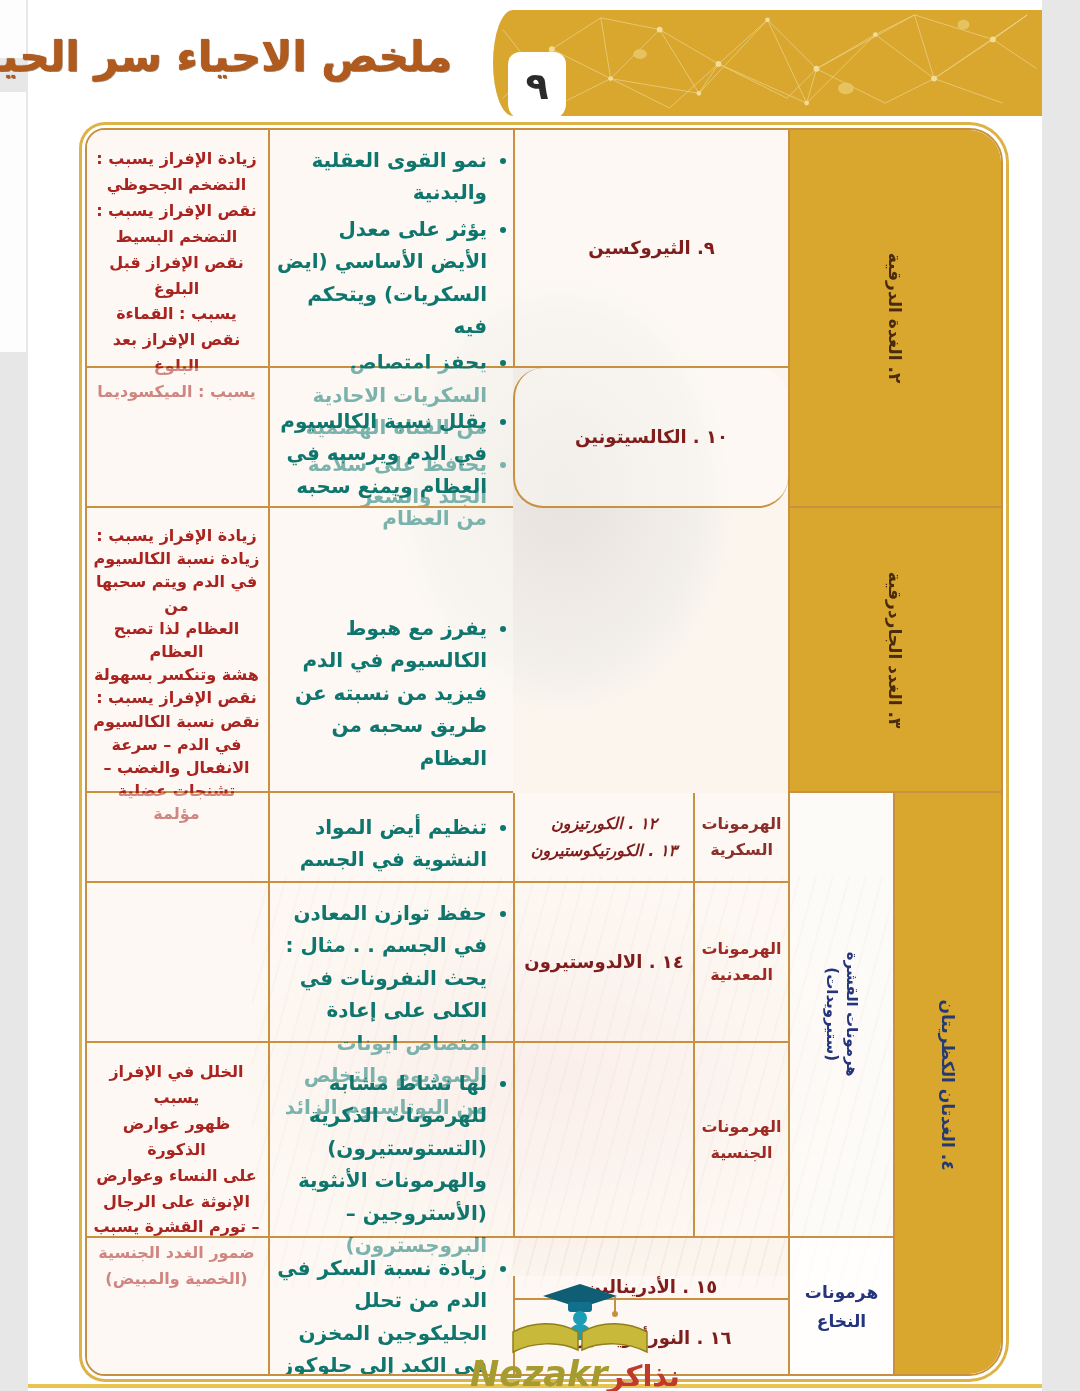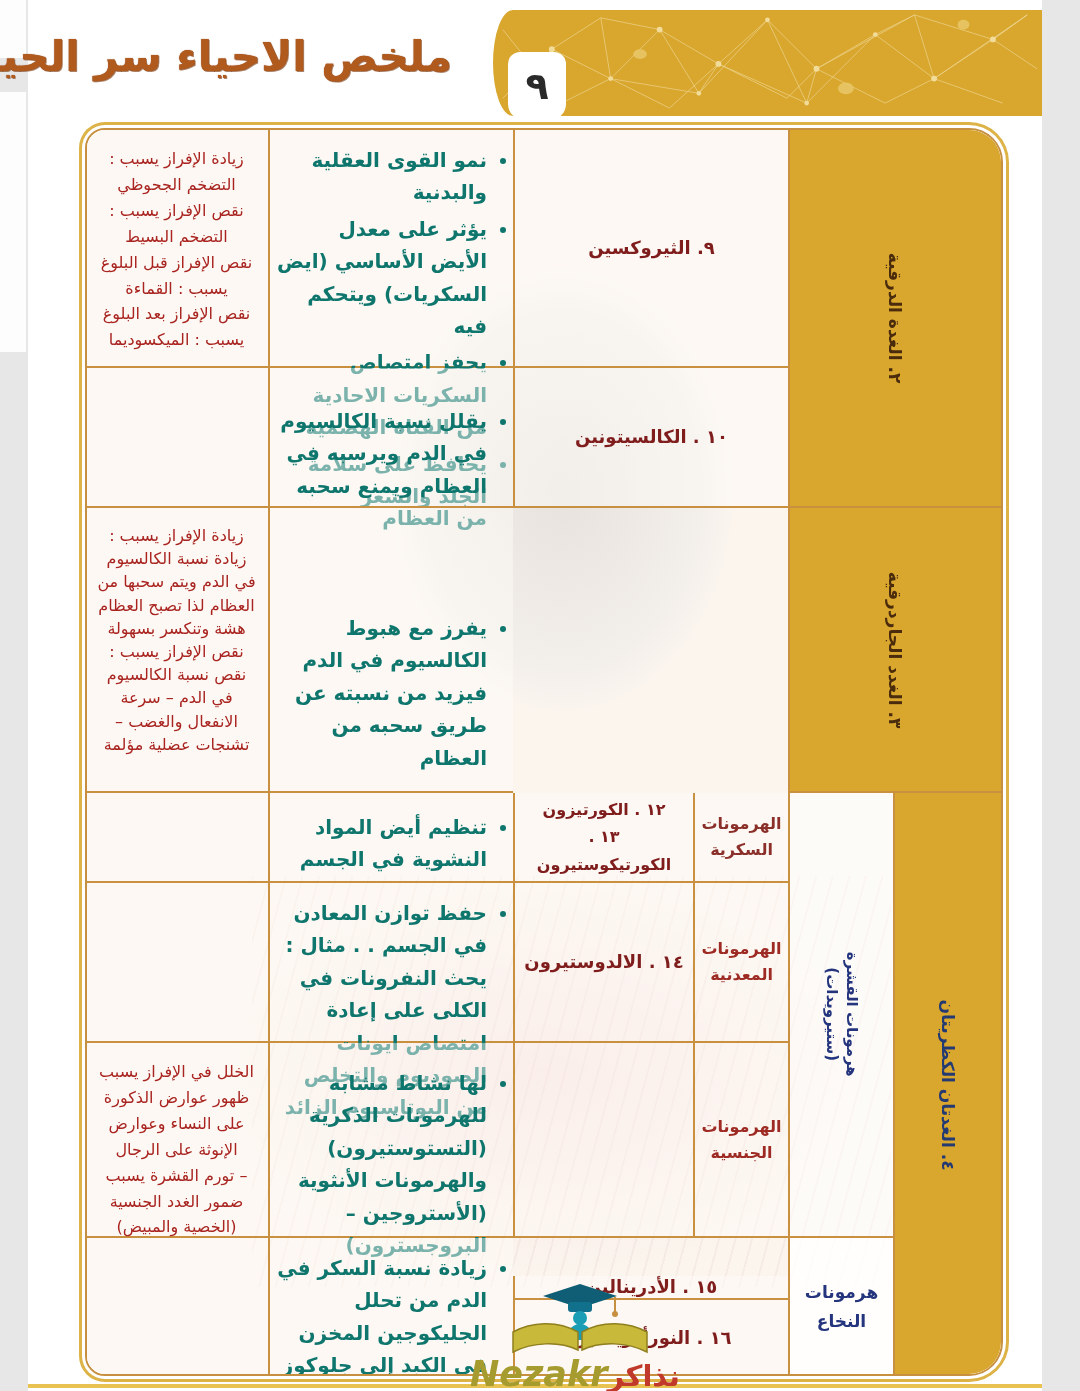--- a/index.html
+++ b/index.html
@@ -52,21 +52,21 @@
   .medulla-cell { background:rgba(255,255,255,.85); display:flex; align-items:center; justify-content:center;
                   font-weight:bold; font-size:17px; color:#24357d; text-align:center; white-space:pre-line; line-height:1.7; }
 
   .cat-cell { display:flex; align-items:center; justify-content:center; font-weight:bold;
               font-size:16px; color:#9e2a24; text-align:center; line-height:1.6; padding:4px; }
   .name-cell { display:flex; align-items:center; justify-content:center; font-weight:bold;
                font-size:18px; color:#7f1d1d; text-align:center; line-height:1.9; padding:6px; white-space:pre-line; }
   .fn-cell { padding:14px 8px 10px 6px; color:#0f766e; font-weight:bold; font-size:20px; }
   .fn-cell ul { list-style:disc outside; padding-right:18px; }
   .fn-cell li { margin-bottom:4px; line-height:1.62; }
-  .dis-cell { padding:16px 8px 8px 8px; color:#a92420; font-weight:normal; font-size:16px;
+  .dis-cell { padding:16px 8px 8px 8px; color:#a92420; font-weight:bold; font-size:16px;
               text-align:center; white-space:pre-line; line-height:1.62; }
 
   
   .watermark { position:absolute; left:452px; top:1282px; width:200px; z-index:6; text-align:center; }
   .wm-text { margin-top:-6px; border-bottom:3px solid #c0392b; display:inline-block; padding:0 4px 2px 4px; direction:ltr; }
   .wm-latin { font-style:italic; font-weight:bold; font-size:35px; color:#a59b2f;margin-top:43px; }
   .wm-arabic { font-weight:bold; font-size:29px; color:#c0392b; margin-right:-4px; }
 
   .bottom-line { position:absolute; left:0; right:0; bottom:3px; height:4px; background:#e9c352; }
 </style>
@@ -142,22 +142,22 @@
       </div>
 
       <div class="cell cat-cell" style="grid-column:3/4;grid-row:4/5;white-space:pre-line;color:#8b2f2a;">الهرمونات
 السكرية</div>
       <div class="cell cat-cell" style="grid-column:3/4;grid-row:5/6;white-space:pre-line;">الهرمونات
 المعدنية</div>
       <div class="cell cat-cell" style="grid-column:3/4;grid-row:6/7;white-space:pre-line;">الهرمونات
 الجنسية</div>
 
       <div class="cell name-cell" style="grid-column:3/5;grid-row:1/2;">٩. الثيروكسين</div>
-      <div class="cell name-cell" style="grid-column:3/5;grid-row:2/3;">١٠ .    الكالسيتونين</div>
-      <div class="cell name-cell" style="grid-column:4/5;grid-row:4/5;font-size:16px;line-height:1.7;">١٢ . الكورتيزون
+      <div class="cell name-cell" style="grid-column:3/5;grid-row:2/3;border-radius:30px;">١٠ .    الكالسيتونين</div>
+      <div class="cell name-cell" style="grid-column:4/5;grid-row:4/5;font-size:16px;line-height:1.7;font-style:italic;">١٢ . الكورتيزون
 ١٣ . الكورتيكوستيرون</div>
       <div class="cell name-cell" style="grid-column:4/5;grid-row:5/6;">١٤ . الالدوستيرون</div>
       <div class="cell name-cell" style="grid-column:4/5;grid-row:6/7;"></div>
       <div class="cell name-cell" style="grid-column:3/5;grid-row:7/8;margin-top:38px;">١٥ . الأدرينالين</div>
       <div class="cell name-cell" style="grid-column:3/5;grid-row:8/9;">١٦ .   النورأدرينالين</div>
 
       <div class="cell fn-cell" style="grid-column:5/6;grid-row:1/2;">
         <ul>
           <li>نمو القوى العقلية والبدنية</li>
           <li>يؤثر على معدل الأيض الأساسي (ايض السكريات) ويتحكم فيه</li>

